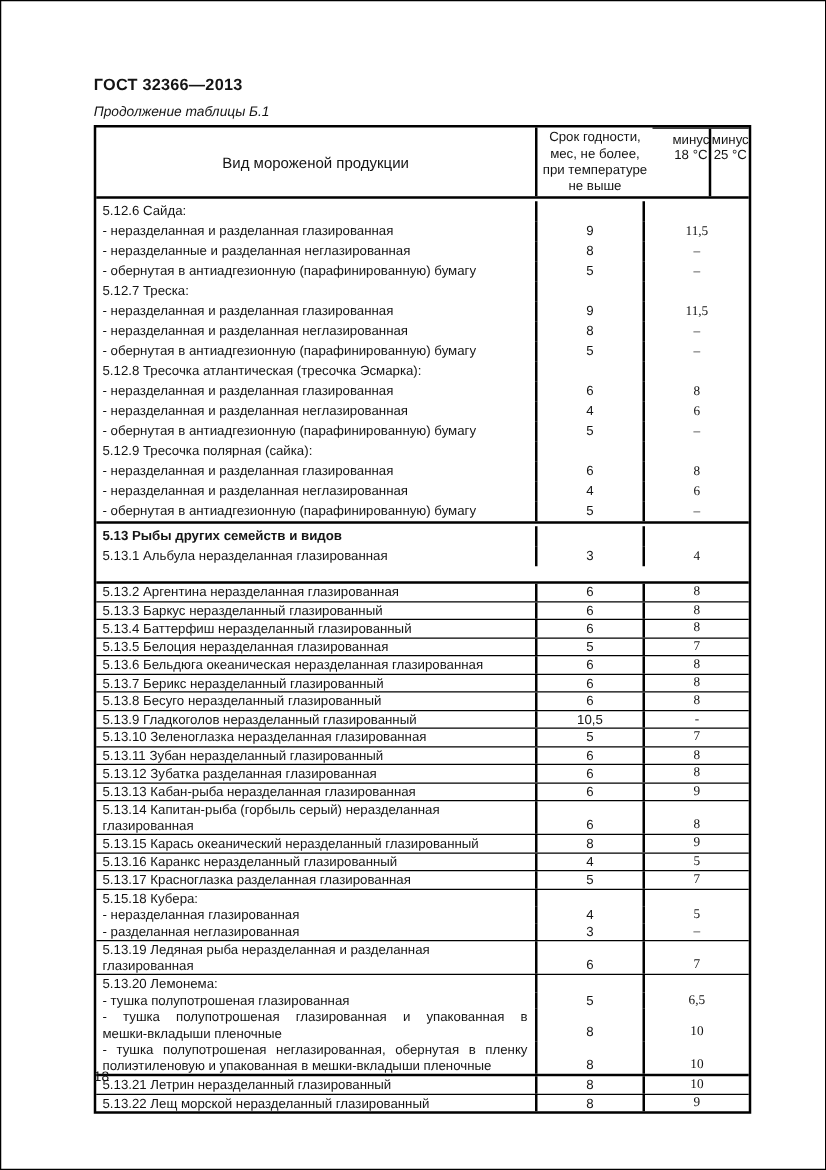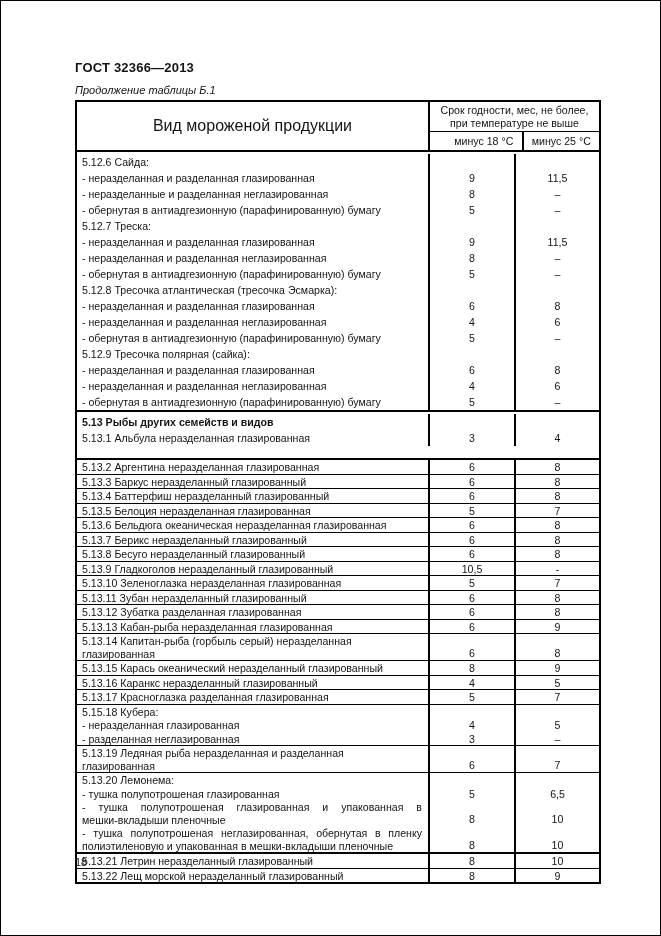--- a/index.html
+++ b/index.html
@@ -14,43 +14,43 @@
 
   .gost-table {
     position:absolute; left:75px; top:100px; width:526px;
     border:2px solid #000; box-sizing:border-box; background:#fff;
   }
 
   
   .thead { display:flex; border-bottom:2px solid #000; }
   .th-product {
     flex:1; display:flex; align-items:center; justify-content:center;
-    font-size:16px; text-align:center; padding:2px;
+    font-size:12px; text-align:center; padding:2px;
   }
-  .th-right { width:169px; border-left:2px solid #000; display:flex; flex-direction:column; }
+  .th-right { width:169px; border-left:2px solid #000; display:flex; flex-direction:row; }
   .th-span { text-align:center; font-size:10.6px; line-height:13px; padding:2px 1px 1px; }
   .th-sub { display:flex; border-top:1px solid #000; flex:1;padding-left:16px; }
   .th-sub-cell { flex:1; text-align:center; font-size:10.6px; padding:3px 0 3px; }
   .th-sub-cell.second { border-left:2px solid #000; }
 
   
   .block { border-top:1px solid #000; }
   .block:first-child { border-top:none; }
   .block.thick { border-top-width:2px; }
   .row { display:flex; align-items:stretch; }
   .cell-label {
     flex:1; padding:1px 6px 0 5px; font-size:10.6px; line-height:12.5px;
     white-space:pre-line;
   }
   .cell-v {
     width:84px; border-left:2px solid #000; box-sizing:content-box;
     display:flex; justify-content:center; align-items:flex-start;
     font-size:10.6px; line-height:12.5px; padding-top:1px;
   }
-  .cell-v.v25 { width:83px; }
+  .cell-v.v25 { width:83px;font-family:Liberation Serif, serif; }
   .row.vb .cell-v { align-items:flex-end; padding-bottom:1px; }
   .row.just .cell-label { text-align:justify; }
   .row.bold .cell-label { font-weight:bold; }
   .block.loose .cell-label, .block.loose .cell-v { line-height:15px; }
   .block.loose { padding-top:2px; }
 
   .page-number { position:absolute; left:75px; top:856px; font-size:11px; }
 </style>
 </head>
 <body>

